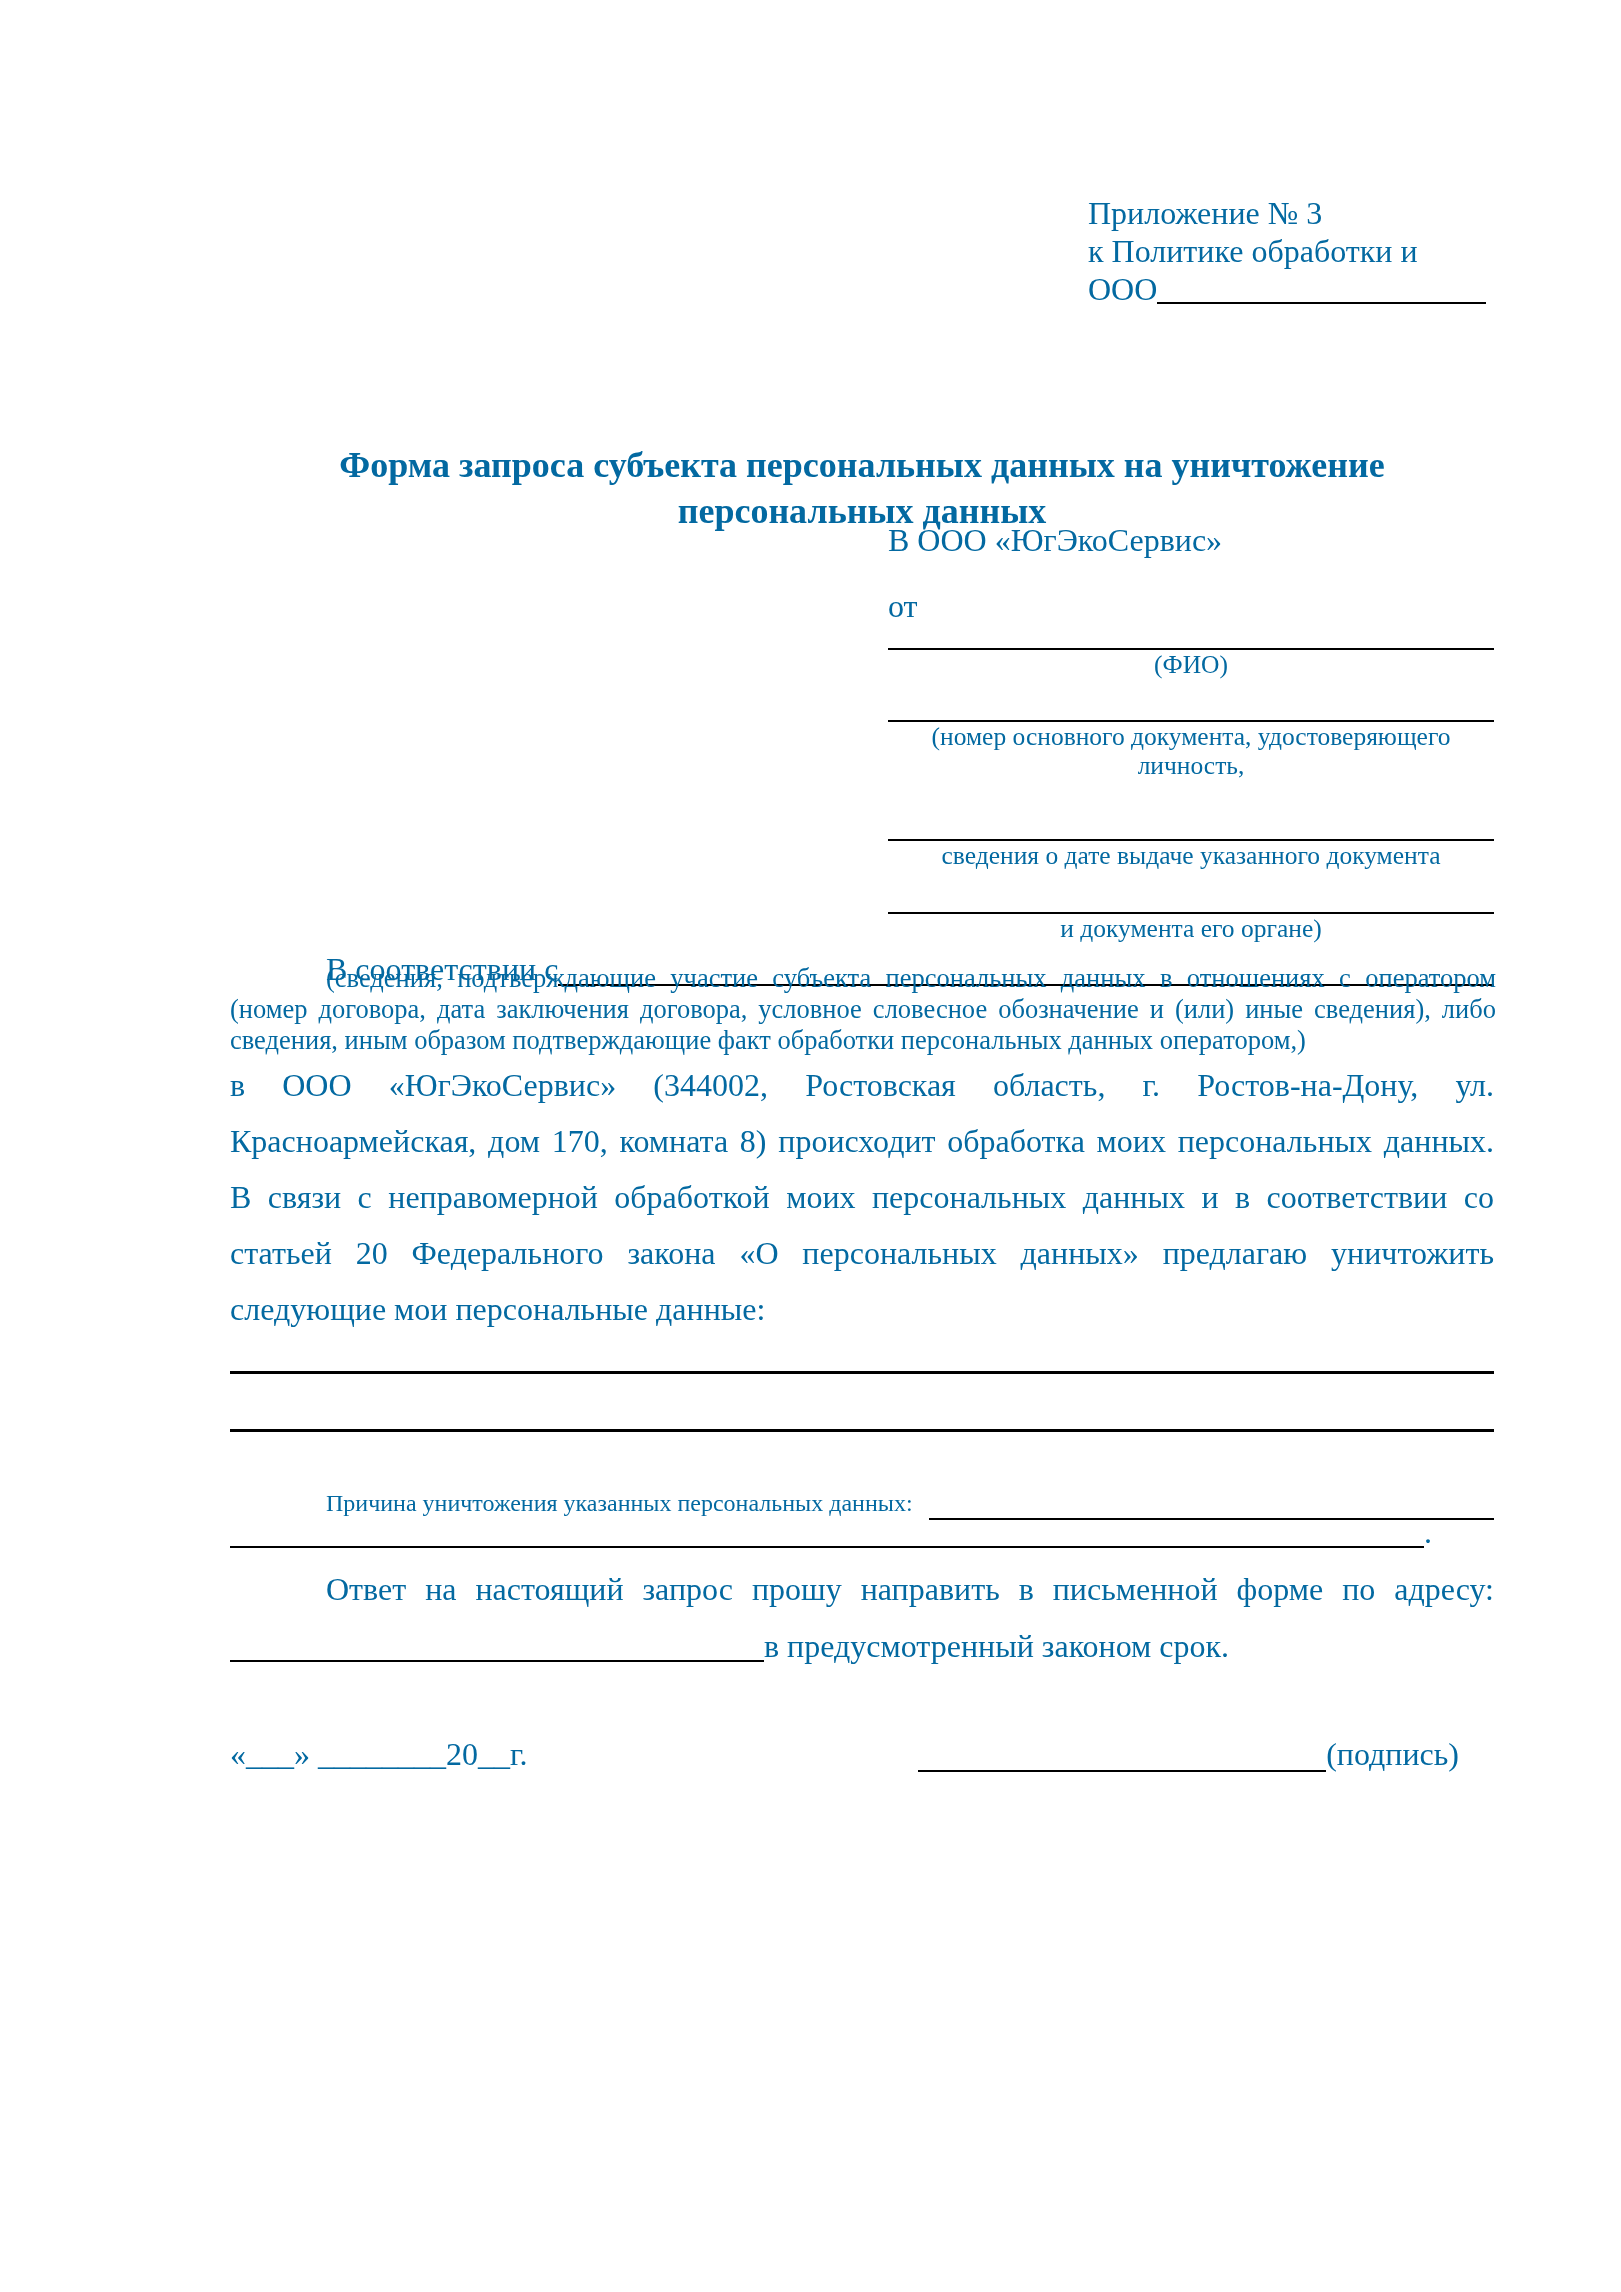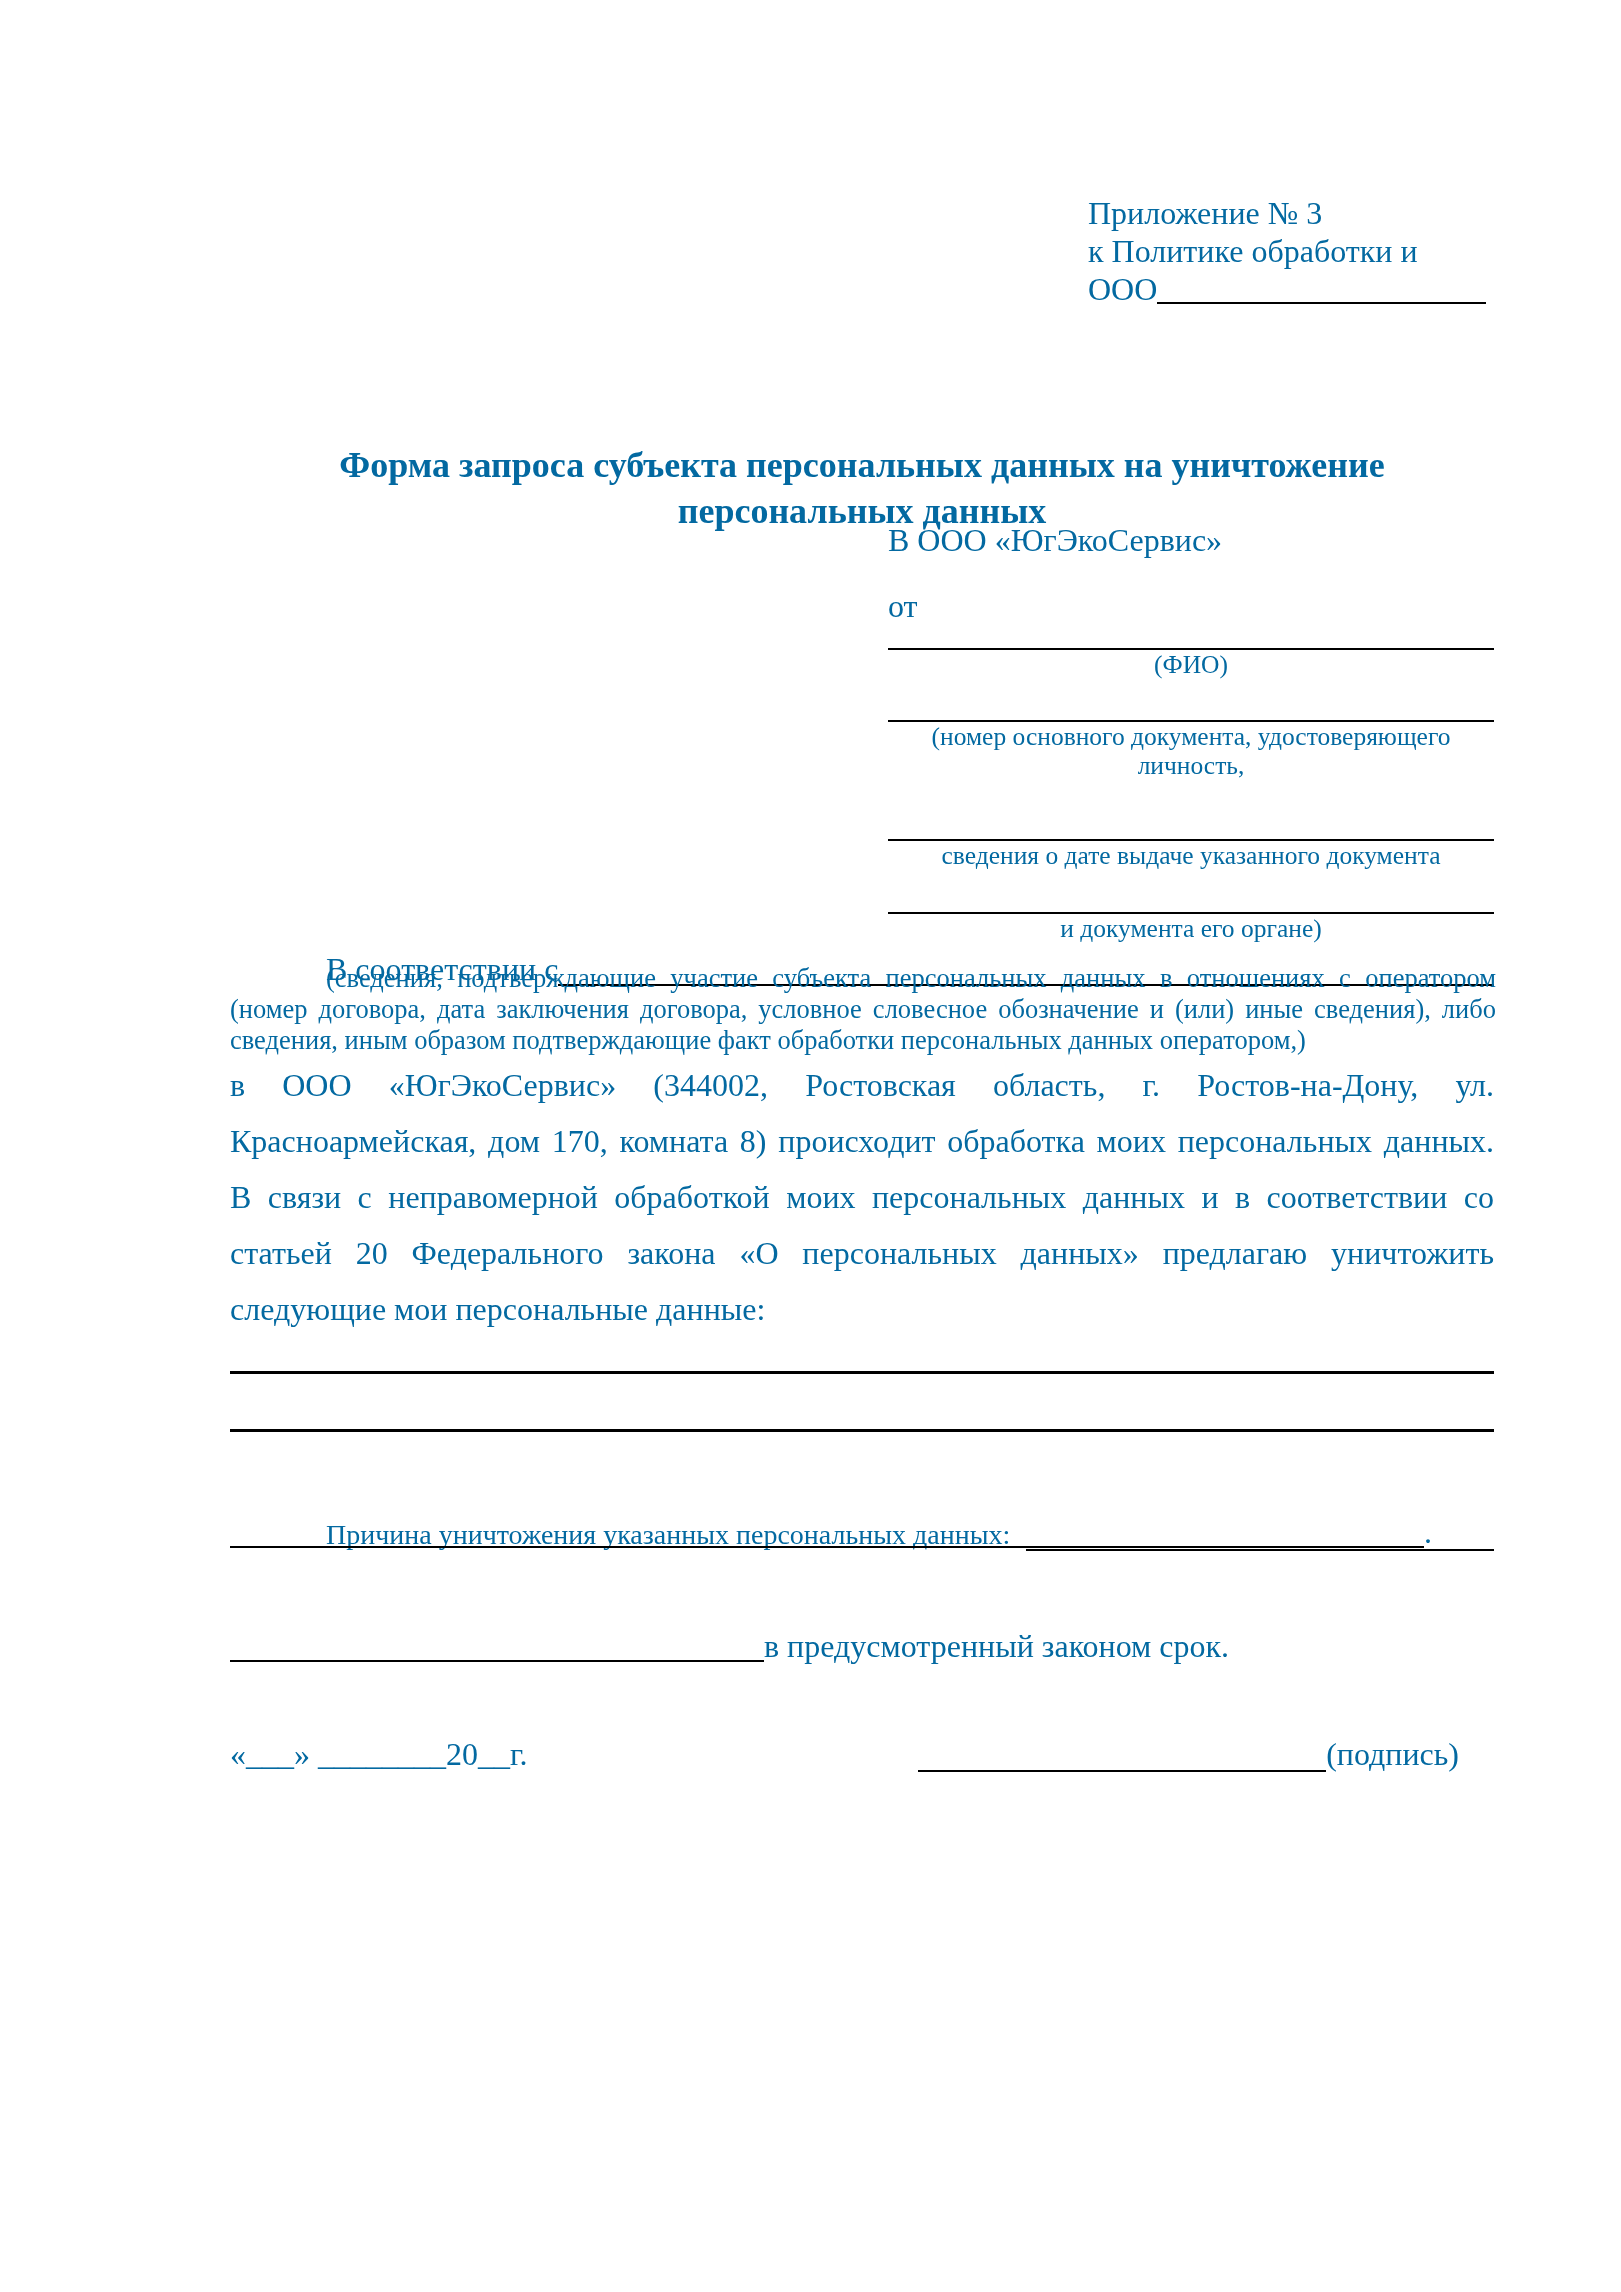--- a/index.html
+++ b/index.html
@@ -49,21 +49,21 @@
   .bodypara{left:230px;top:1057px;width:1264px;font-size:32px;}
   .bodypara div{line-height:56px;}
   .jlast{text-align:justify;text-align-last:justify;}
 
   
   .hr{left:230px;width:1264px;border-bottom:3.9px solid #000;height:0;}
   .hr1{top:1371px;}
   .hr2{top:1429px;}
 
   
-  .reason{left:230px;top:1482px;width:1264px;display:flex;font-size:28px;line-height:41px;gap:16px;}
+  .reason{left:230px;top:1451px;width:1264px;display:flex;font-size:24px;line-height:41px;gap:16px;}
 
   
   .lineperiod{left:230px;top:1513px;display:flex;align-items:flex-end;font-size:32px;line-height:39px;}
   .uline{display:inline-block;border-bottom:2.9px solid #000;margin-bottom:3.9px;}
   .u-big{width:1194px;height:25.5px;}
   .u-addr{width:534px;height:25.5px;}
   .u-sign{width:408px;height:25.5px;}
 
   
   .answer{
@@ -132,20 +132,21 @@
   <div class="abs reason">
     <span class="indent-label">Причина уничтожения указанных персональных данных:</span>
     <span class="fill"></span>
   </div>
 
   <div class="abs lineperiod">
     <span class="uline u-big"></span>
     <span>.</span>
   </div>
 
+  <div class="abs answer">Ответ на настоящий запрос прошу направить в письменной форме по адресу:</div>
 
   <div class="abs term">
     <span class="uline u-addr"></span>
     <span>в предусмотренный законом срок.</span>
   </div>
 
   <div class="abs bottom">
     <span>«___» ________20__г.</span>
     <span class="spacer"></span>
     <span class="uline u-sign"></span>

